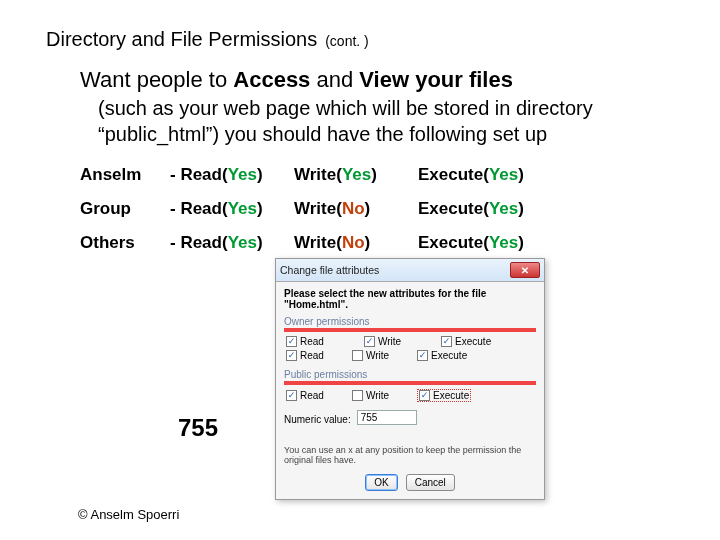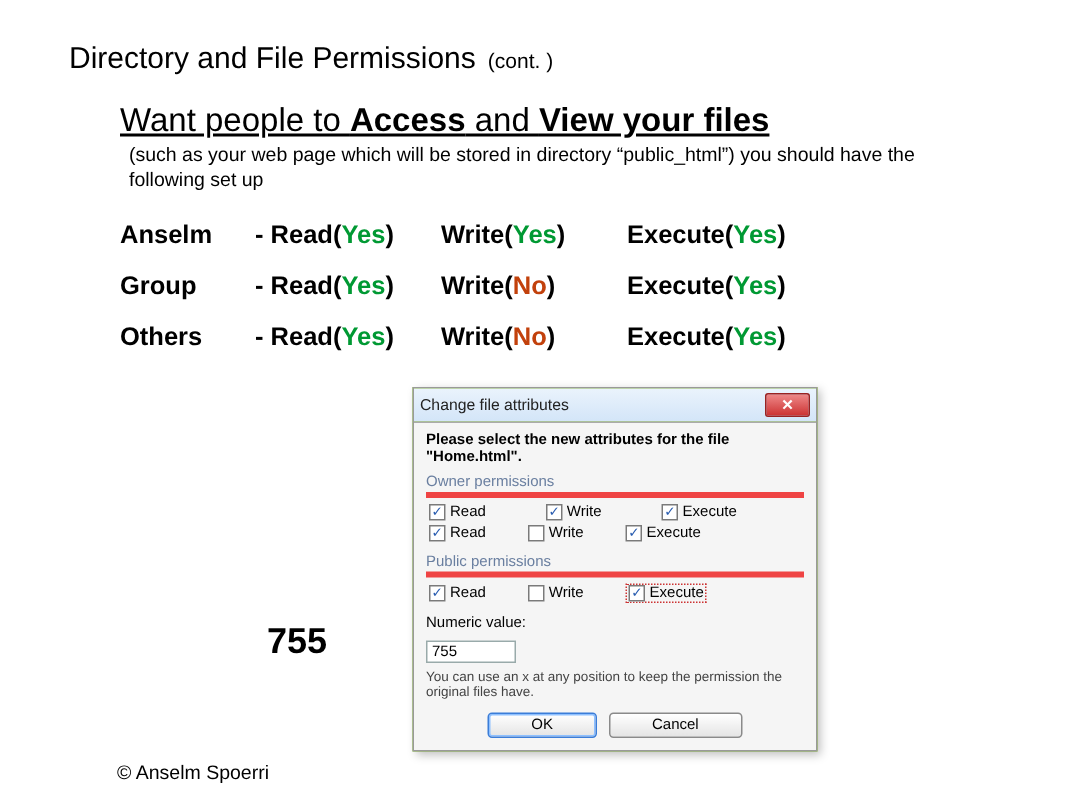--- a/index.html
+++ b/index.html
@@ -12,28 +12,27 @@
     position: relative;
     padding: 28px 46px 18px 46px;
   }
   .hdr { display: flex; align-items: baseline; gap: 8px; }
   .hdr-title { font-size: 20px; }
   .hdr-cont { font-size: 14px; }
   .heading {
     font-size: 22px;
     margin-top: 16px;
     margin-left: 34px;
-    text-decoration: underline;
   }
   .heading .bold { font-weight: bold; }
   .paragraph {
-    font-size: 13px;
+    font-size: 20px;
     line-height: 1.3;
     margin-top: 2px;
-    margin-left: 40px;
+    margin-left: 52px;
     max-width: 560px;
   }
   .perm-table {
     margin-top: 18px;
     margin-left: 34px;
   }
   .perm-row {
     display: flex;
     align-items: baseline;
     font-size: 17px;
@@ -43,21 +42,21 @@
   .perm-role { width: 90px; }
   .perm-cell { width: 124px; }
   .cell-exec { width: 150px; }
   .yes { color: #009933; }
   .no { color: #c2410c; text-align: center; }
   .dialog {
     position: absolute;
     left: 275px;
     top: 258px;
     width: 270px;
-    background: #84cc16;
+    background: #f97316;
     border: 1px solid #999;
     font-family: "Segoe UI", Tahoma, sans-serif;
     font-size: 10px;
     box-shadow: 2px 2px 6px rgba(0,0,0,0.25);
   }
   .dlg-title {
     display: flex;
     justify-content: space-between;
     align-items: center;
     background: linear-gradient(to bottom,#eaf3fc,#d3e5f8);
@@ -90,32 +89,32 @@
     font-size: 10px;
   }
   .box {
     width: 11px; height:11px;
     border:1px solid #7a7a7a;
     background:#fff;
     display:flex; align-items:center; justify-content:center;
     font-size: 9px; line-height:1; color:#2a5db0;
   }
   .exec-highlight { border:1px dotted #c33; padding:0 1px; }
-  .num-row { display:flex; align-items:flex-start; gap:6px; margin-top:6px;flex-direction:column; }
+  .num-row { display:flex; align-items:flex-end; gap:6px; margin-top:6px; }
   .num-input {
     width: 60px;
     border:1px solid #9aa;
     background:#fff;
     font-size:10px;
     padding:1px 3px;
   }
-  .help { font-size: 9px; color:#444; margin-top:4px; line-height:1.15; }
+  .help { font-size: 9px; color:#444; margin-top:20px; line-height:1.15; }
   .btn-row { display:flex; gap:8px; justify-content:center; margin-top:8px; }
   .dlg-btn {
-    padding: 2px 28px;
+    padding: 2px 8px;
     font-size:10px;
     background:linear-gradient(to bottom,#fff,#e4e4e4);
     border:1px solid #8a8a8a;
     border-radius:3px;
   }
   .dlg-btn.ok { border-color:#3b7dd8; box-shadow: 0 0 0 1px #8ec0ff inset; }
   .big-number {
     position:absolute;
     left: 178px;
     top: 414px;

